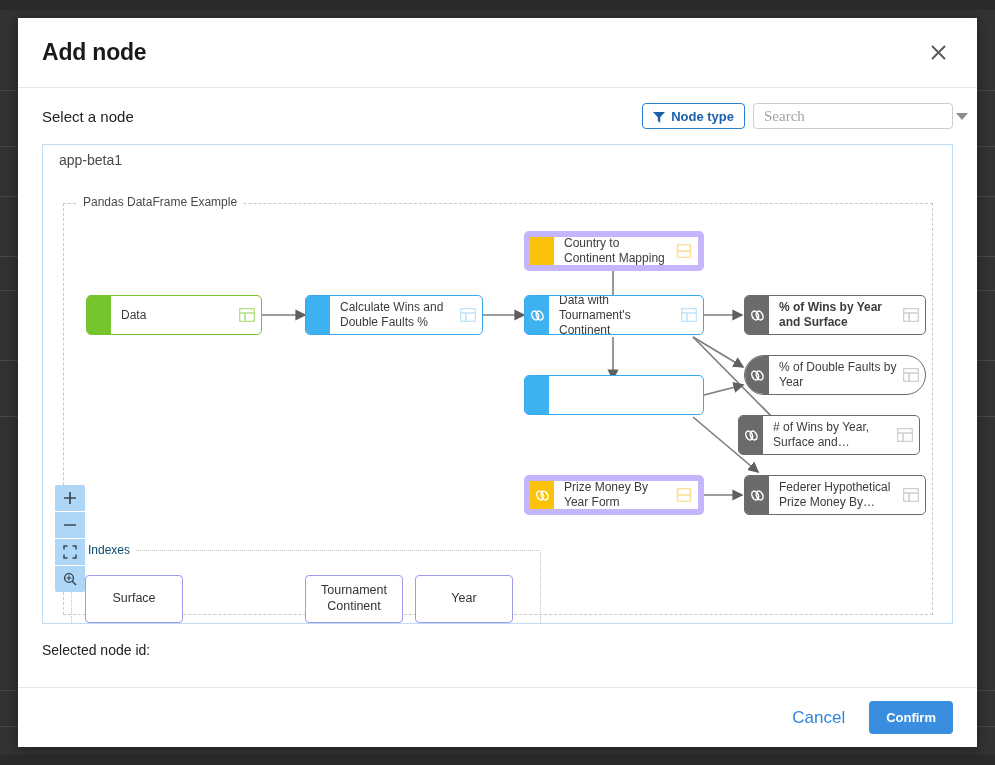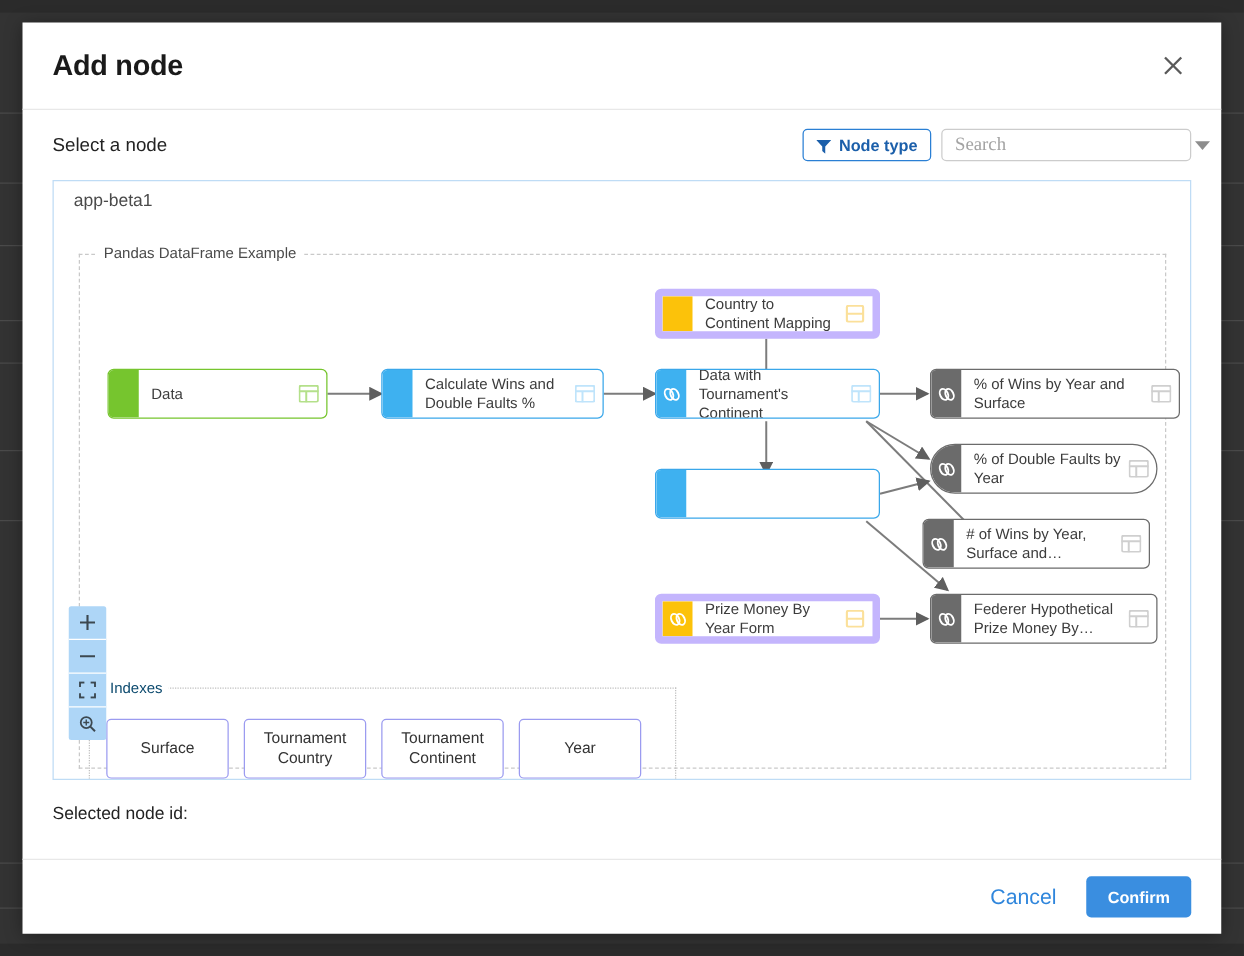--- a/index.html
+++ b/index.html
@@ -427,21 +427,21 @@
           <div class="label">Prize Money By Year Form</div>
           <span class="type-icon">
             <svg width="16" height="14" viewBox="0 0 16 14">
                 <rect x="1.5" y="0.5" width="13" height="13" rx="1.5" fill="none" stroke="#fbe09a" stroke-width="1.7"></rect>
                 <path d="M1.5 7 H14.5" stroke="#fbe09a" stroke-width="1.7" fill="none"></path>
               </svg>
           </span>
         </div>
       </div>
 
-      <div class="node gray" style="left:701px; top:150px; width:200px;">
+      <div class="node gray" style="left:701px; top:150px; width:182px;font-weight:bold;">
         <div class="bar">
           <svg width="15" height="13" viewBox="0 0 15 13" aria-hidden="true">
             <g fill="none" stroke="#ffffff" stroke-width="1.5">
               <ellipse cx="5.2" cy="6.5" rx="3.1" ry="4.6" transform="rotate(-25 5.2 6.5)"></ellipse>
               <ellipse cx="9.6" cy="6.5" rx="3.1" ry="4.6" transform="rotate(-25 9.6 6.5)"></ellipse>
             </g>
           </svg>
         </div>
         <div class="body">
           <div class="label">% of Wins by Year and Surface</div>
@@ -508,21 +508,20 @@
           <span class="type-icon">
             <svg width="16" height="14" viewBox="0 0 16 14">
                 <rect x="0.5" y="0.5" width="15" height="13" rx="1.5" fill="none" stroke="#cfcfcf" stroke-width="1.6"></rect>
                 <path d="M0 5 H16 M6 5 V14" stroke="#cfcfcf" stroke-width="1.6" fill="none"></path>
               </svg>
           </span>
         </div>
       </div>
 
       <div class="index-chip" style="left:42px;  top:430px;">Surface</div>
-      <div class="index-chip" style="left:152px; top:430px;">Tournament Country</div>
       <div class="index-chip" style="left:262px; top:430px;">Tournament Continent</div>
       <div class="index-chip" style="left:372px; top:430px;">Year</div>
 
       <div class="zoom-ctrl">
         <div class="zb">
           <svg width="14" height="14" viewBox="0 0 14 14">
               <path d="M7 1 V13 M1 7 H13" stroke="#3c4850" stroke-width="1.7" fill="none"></path>
             </svg>
         </div>
         <div class="zb">

